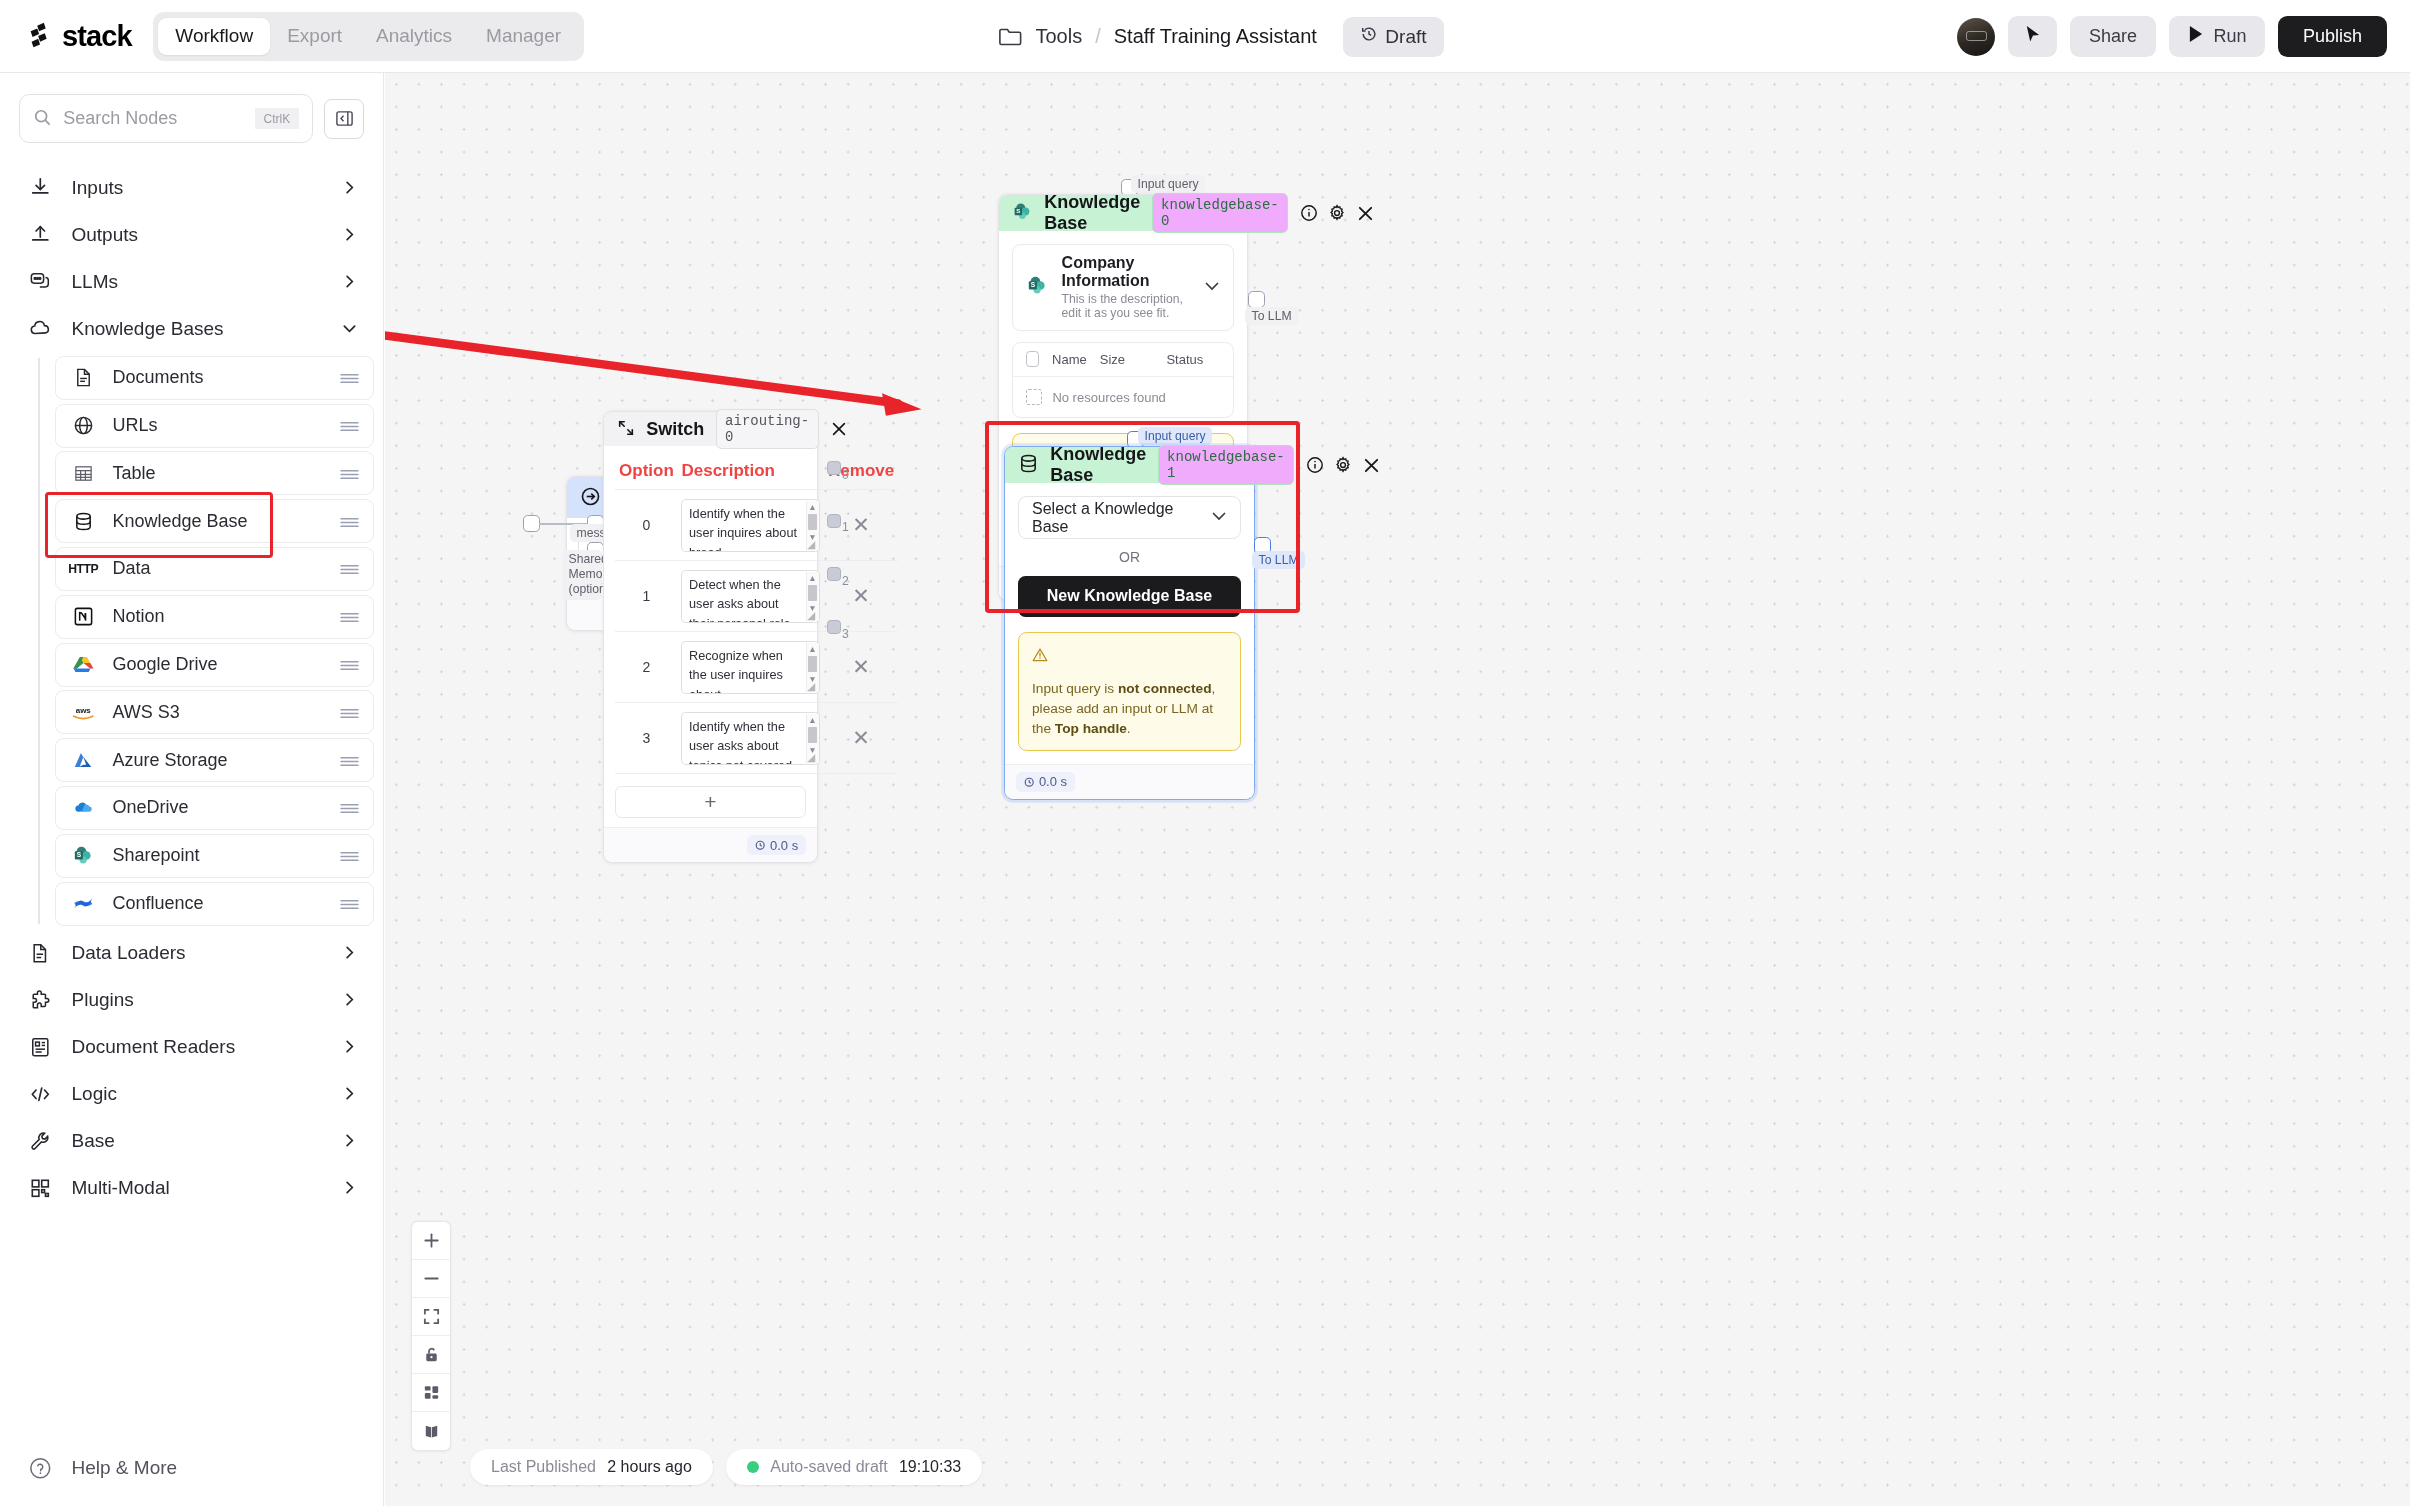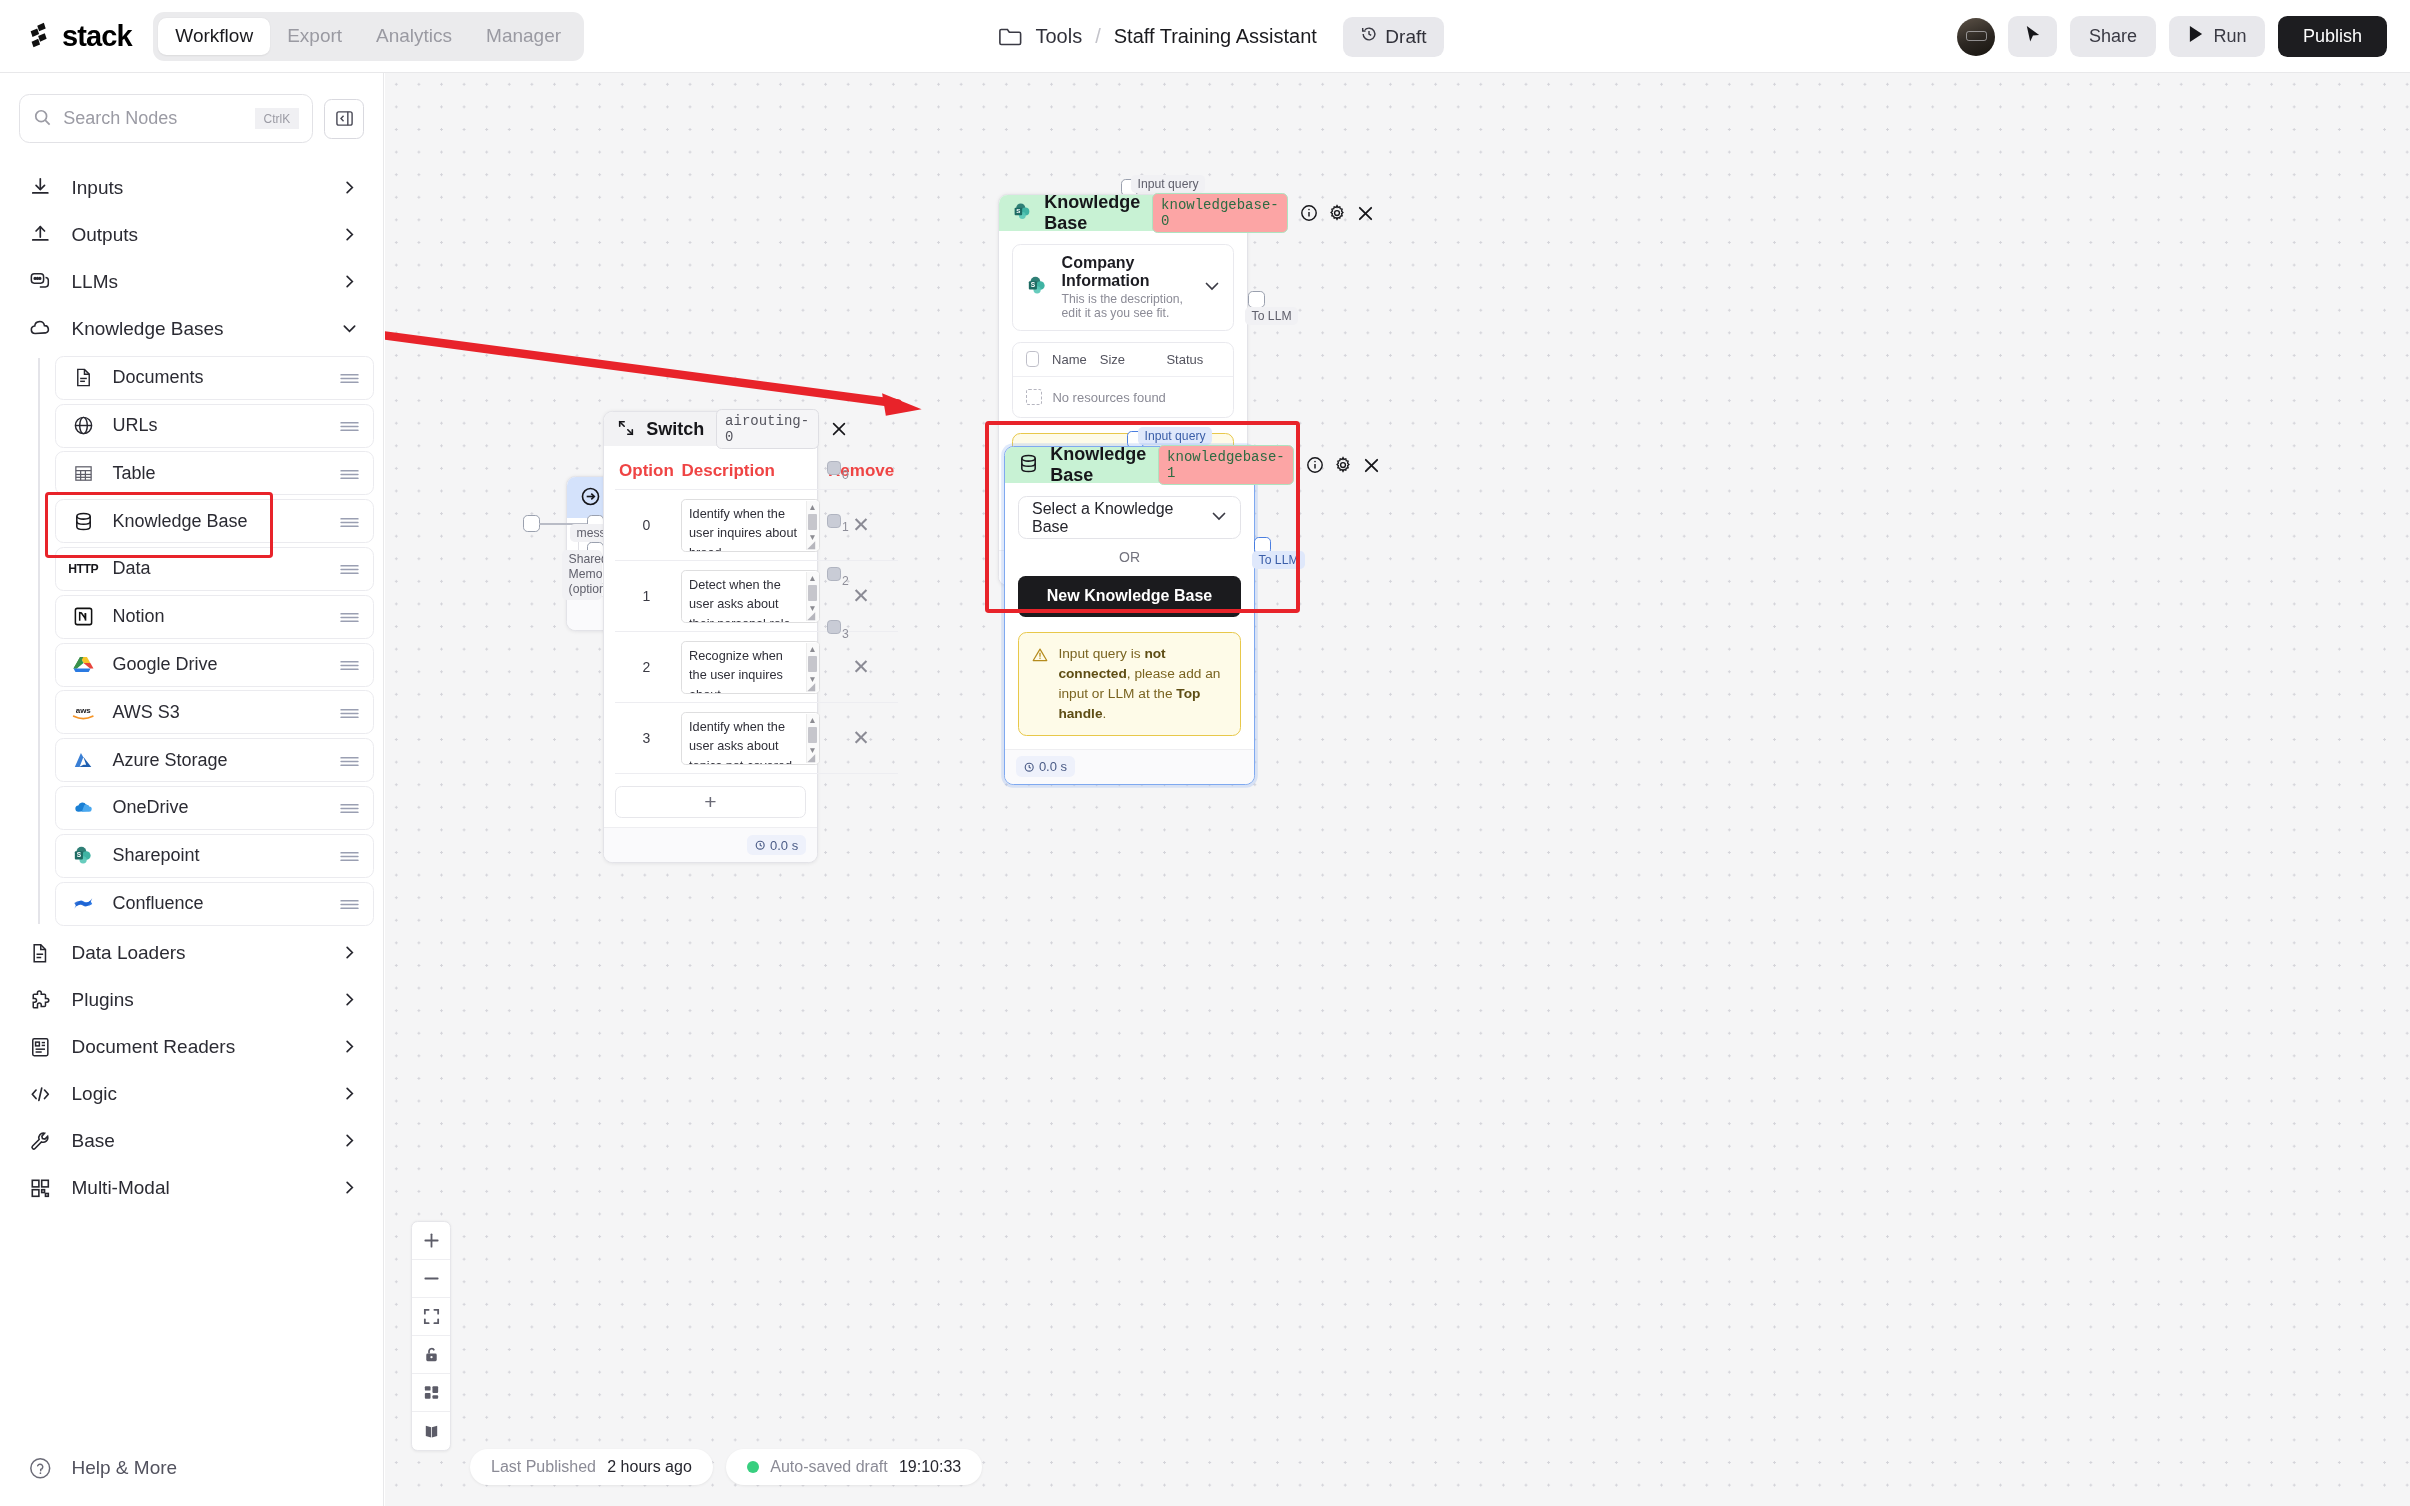--- a/index.html
+++ b/index.html
@@ -150,21 +150,21 @@
     display: flex; align-items: center; gap: 11.3px;
     height: 41px; padding: 0 13px;
     border-radius: 8.5px 8.5px 0 0;
   }
   .node-title { font-size: 20px; font-weight: 600; color: #16161a; }
   .node-badge {
     font-family: "Liberation Mono", monospace; font-size: 14px;
     padding: 2.8px 8.5px; border-radius: 5.6px;
   }
   .head-green { background: #c8f2d4; }
-  .badge-green { background: #fca5a5; color: #2d6b42; border: 0.9px solid #aee3c0; }
+  .badge-green { background: #f0abfc; color: #2d6b42; border: 0.9px solid #aee3c0; }
   .head-blue  { background: #d4e2fb; }
   .badge-blue { background: #c3d6f8; color: #2a4f96; }
   .head-grey  { background: #f2f2f4; }
   .badge-grey { background: #f5f5f7; color: #55555f; border: 0.9px solid #dedee3; }
   .head-icons { margin-left: auto; display: flex; align-items: center; gap: 10.4px; }
   .hi { cursor: pointer; display: flex; }
 
   .node-body { padding: 13px; }
   .node-foot {
     border-top: 0.9px solid #eeeef1; background: #fafafc;
@@ -199,21 +199,21 @@
   .th-status { width: 68px; }
   .kb-empty {
     display: flex; align-items: center; gap: 10.4px;
     padding: 12.2px 13px; font-size: 13px; color: #8b8b96;
   }
   .dash-box { width: 16px; height: 16px; border: 1.4px dashed #b5b5bf; border-radius: 2.8px; }
 
   .warn {
     margin-top: 15px; display: flex; gap: 10.4px; align-items: flex-start;
     background: #fefbe8; border: 0.9px solid #e8c84a; border-radius: 8.5px;
-    padding: 11.3px 13px; font-size: 13.7px; color: #7a6421; line-height: 1.45;
+    padding: 11.3px 13px; font-size: 13.7px; color: #7a6421; line-height: 1.45; flex-direction: column;
   }
   .warn b { color: #5e4d14; }
 
   .kb-select {
     height: 43px; border: 0.9px solid #e3e3e8; border-radius: 8.5px;
     display: flex; align-items: center; padding: 0 13px;
     font-size: 16px; color: #25252c; cursor: pointer;
   }
   .kb-or { text-align: center; font-size: 14px; color: #73737e; margin: 10.4px 0; }
   .kb-new {

